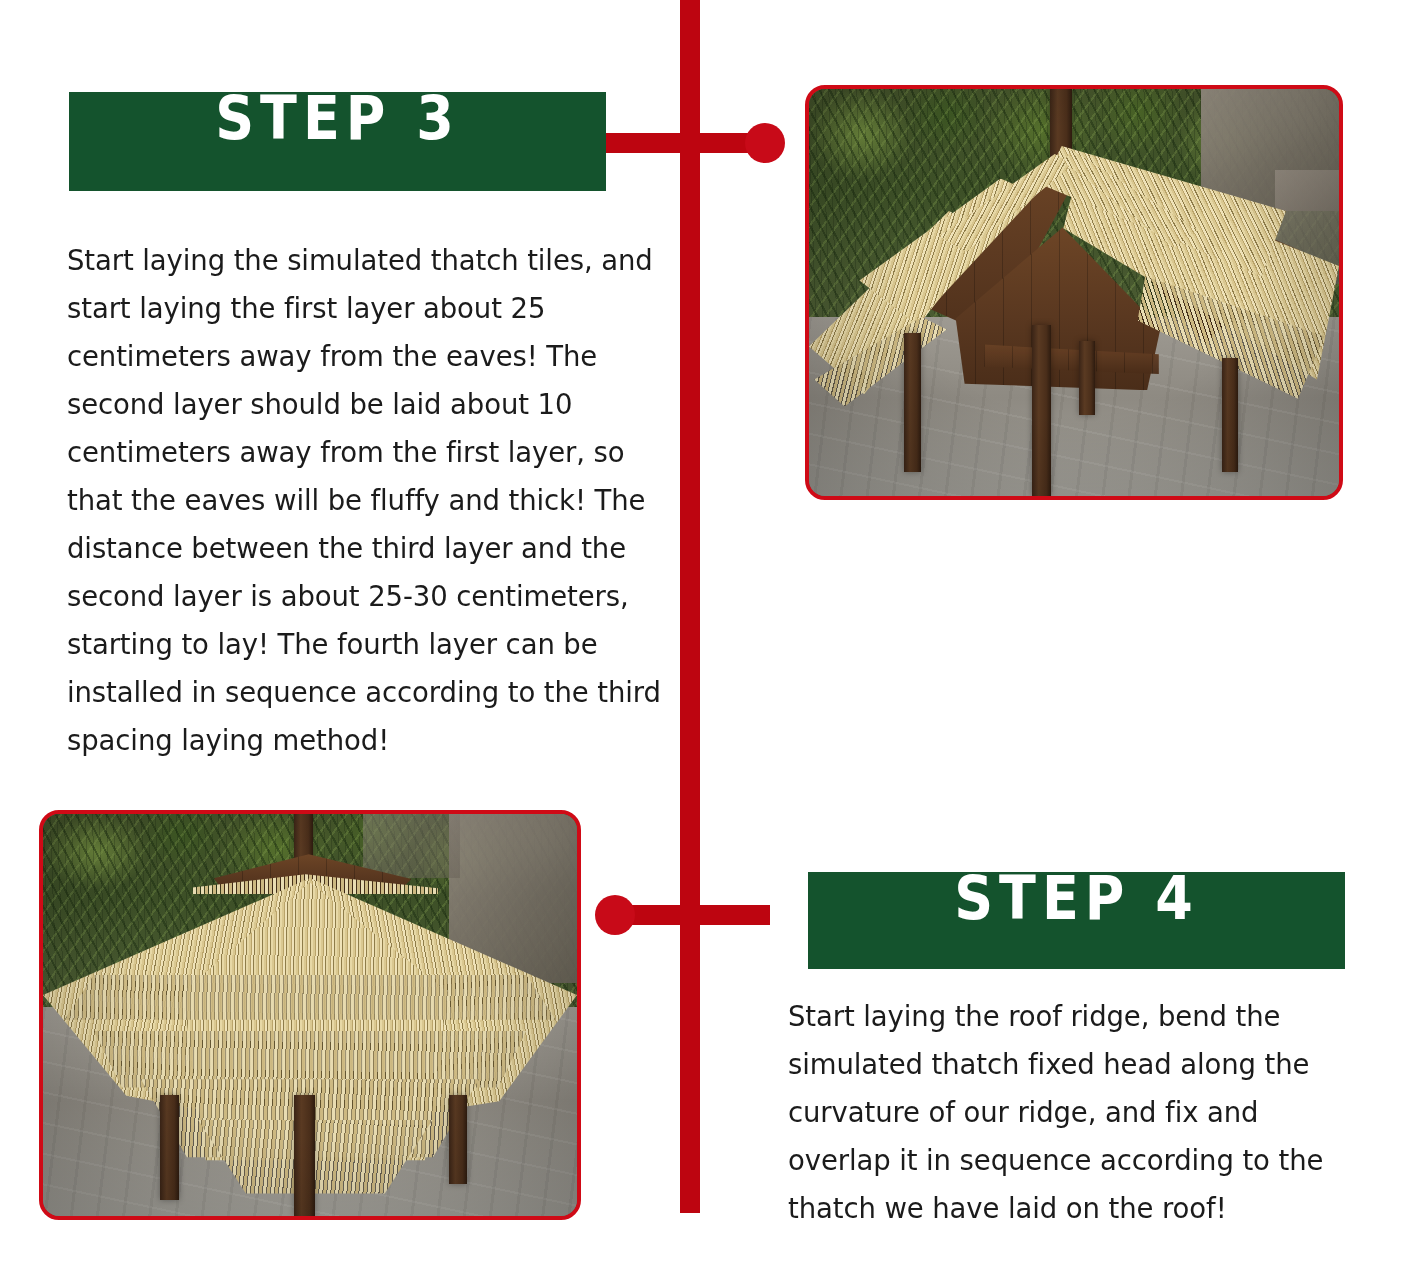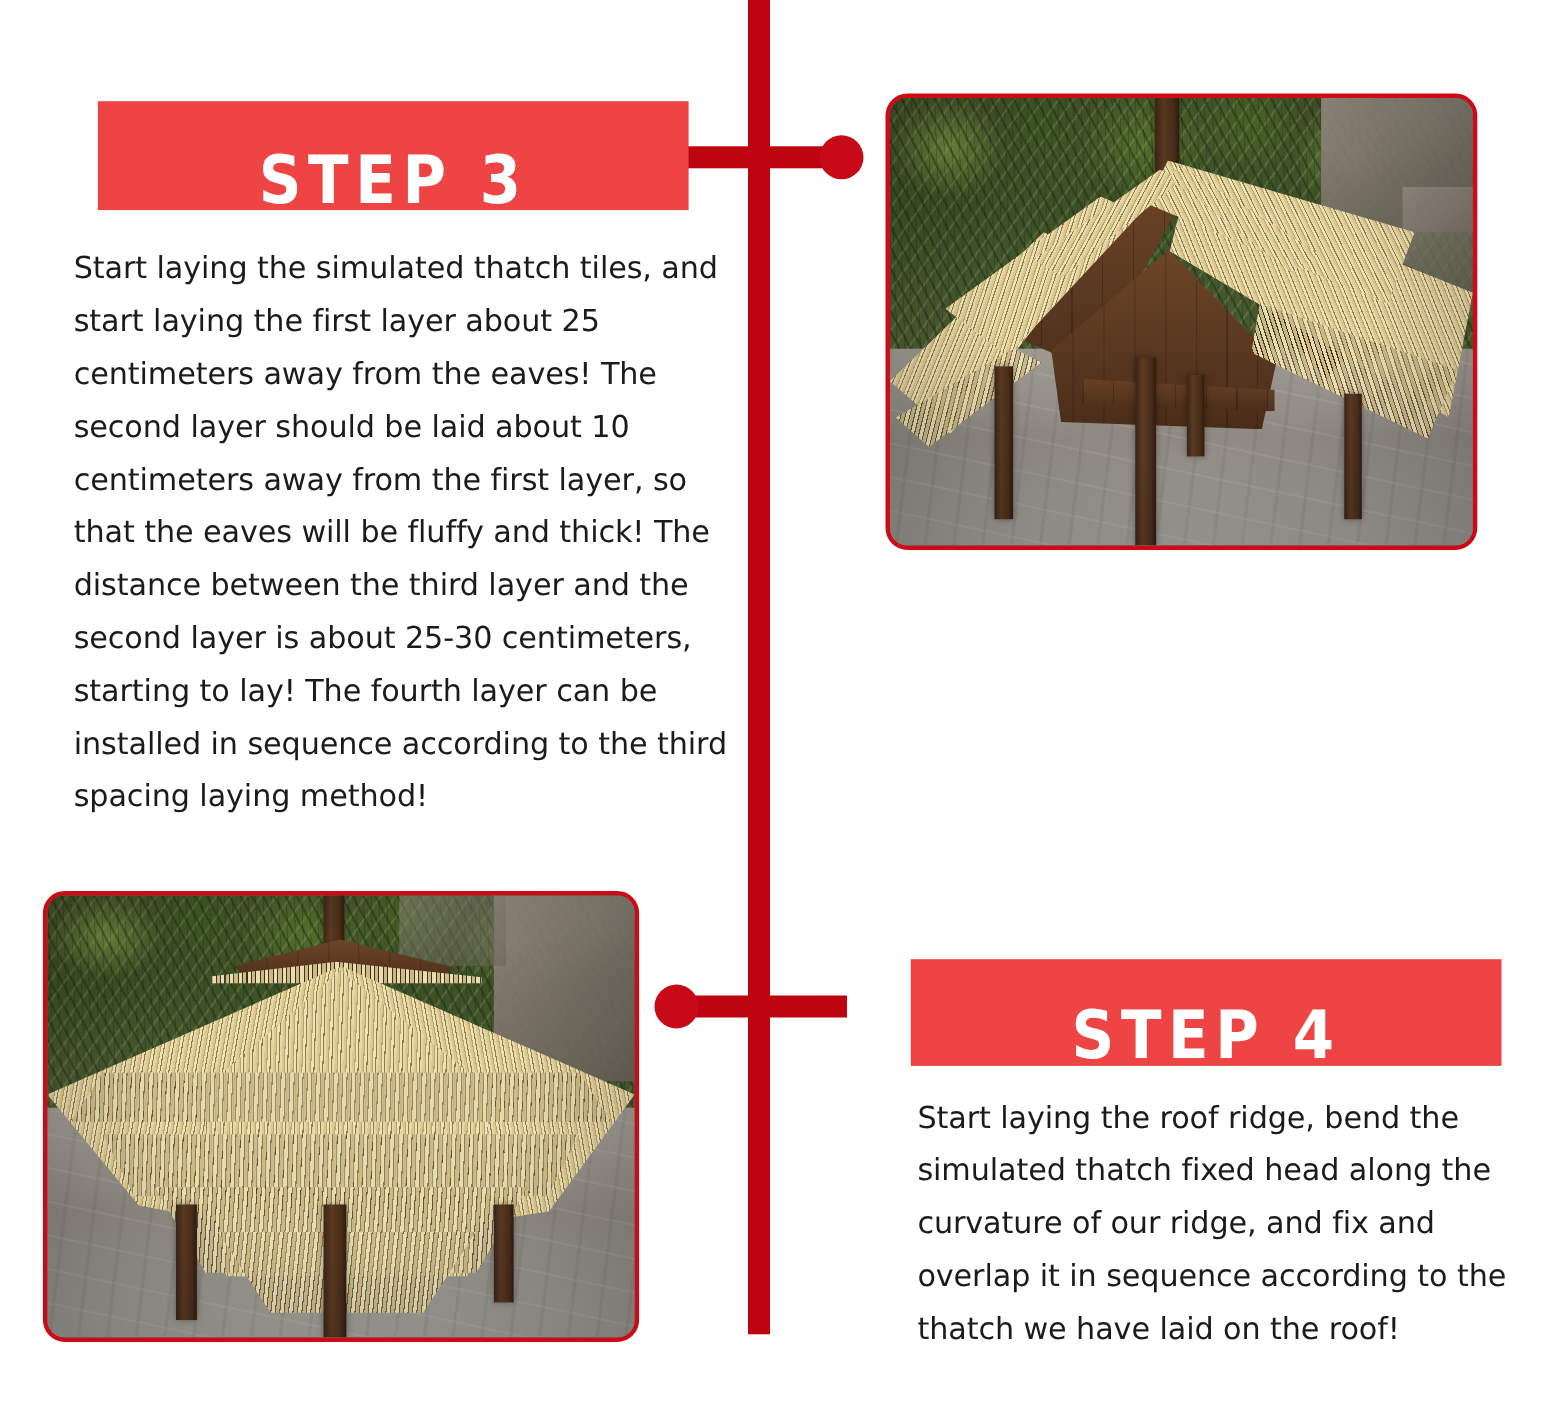--- a/index.html
+++ b/index.html
@@ -42,25 +42,24 @@
     height: 40px;
     border-radius: 50%;
     background: #c80a18;
   }
   .node.top    { left: 745px; top: 123px; }
   .node.bottom { left: 595px; top: 895px; }
 
   
   .banner {
     position: absolute;
-    background: #ef4444;
+    background: #14532d;
     display: flex;
-    align-items: flex-end;
+    align-items: flex-start;
     justify-content: center;
-    margin-left: 20px;
   }
   .banner-label {
     color: #ffffff;
     font-family: "DejaVu Sans", sans-serif;
     font-weight: bold;
     font-size: 54px;
     letter-spacing: 6px;
     line-height: 1;
     transform: scaleY(1.12);
   }
@@ -69,22 +68,22 @@
 
   
   .body-text {
     position: absolute;
     color: #1b1b1b;
     font-family: "DejaVu Sans", sans-serif;
     font-size: 27.5px;
     line-height: 48px;
     letter-spacing: -0.1px;
   }
-  #text-step3 { left: 67px;  top: 220px;  width: 610px; }
-  #text-step4 { left: 788px; top: 992px;  width: 570px; margin-left: 46px; }
+  #text-step3 { left: 67px;  top: 236px;  width: 610px; }
+  #text-step4 { left: 788px; top: 992px;  width: 570px; }
 
   
   .photo {
     position: absolute;
     border: 4px solid #cf0a16;
     border-radius: 20px;
     overflow: hidden;
     background: #5a5a50;
   }
   #photo-step3 { left: 805px; top: 85px;  width: 538px; height: 415px; }

